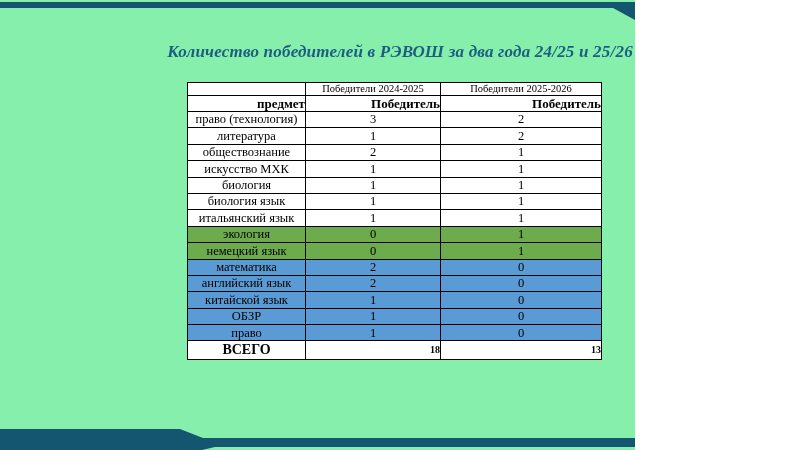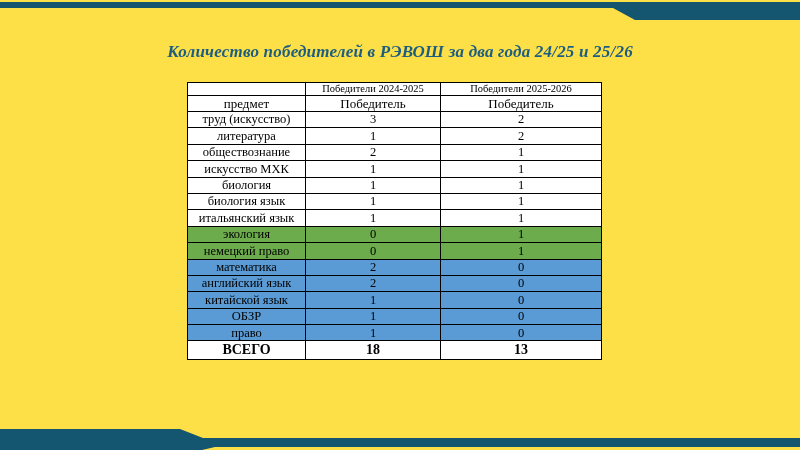--- a/index.html
+++ b/index.html
@@ -3,23 +3,23 @@
 <meta charset="utf-8">
 <style>
   html, body {
     margin: 0;
     padding: 0;
     background: #ffffff;
     font-family: "Liberation Serif", serif;
   }
   .slide {
     position: relative;
-    width: 800px;
+    width: 635px;
     height: 450px;
-    background: #fde047;
+    background: #86efac;
     overflow: hidden;
   }
   .banner {
     position: absolute;
     left: 0;
     width: 800px;
     pointer-events: none;
   }
   .banner.top { top: 0; height: 24px; }
   .banner.bottom { bottom: 0; height: 24px; }
@@ -61,41 +61,43 @@
   col.c-y2 { width: 161px; }
   tr.hdr-years th {
     height: 12px;
     font-size: 10.5px;
     font-weight: normal;
     line-height: 1;
   }
   tr.hdr-sub th {
     height: 15px;
     font-size: 13px;
-    font-weight: normal;
-    line-height: 1;
+    font-weight: bold;
+    line-height: 1;
+    text-align: right;
   }
   tr.data-row td {
     height: 15.4px;
     font-size: 12.5px;
     line-height: 1;
   }
   tr.hl-green td { background: var(--green, #6cac4d); }
   tr.hl-blue td { background: var(--blue, #5b9bd5); margin-top: 32px; }
   tr.total-row td {
     height: 18px;
     line-height: 1;
   }
   tr.total-row td.total-label {
     font-size: 14px;
     font-weight: bold;
   }
   tr.total-row td.total-num {
-    font-size: 14px;
-    font-weight: bold;
+    font-size: 10px;
+    font-weight: bold;
+    text-align: right;
   }
 </style>
 </head>
 <body>
 
 <div class="slide">
 
   <svg class="banner top" viewBox="0 0 800 24" aria-hidden="true">
     <polygon points="0,2 800,2 800,20 635,20 613,8 0,8" fill="#14566f" class="accent-fill"></polygon>
   </svg>
@@ -120,21 +122,21 @@
           <th>Победители 2025-2026</th>
         </tr>
         <tr class="hdr-sub">
           <th>предмет</th>
           <th>Победитель</th>
           <th>Победитель</th>
         </tr>
       </thead>
       <tbody id="table-body">
           <tr class="data-row">
-            <td>труд (искусство)</td>
+            <td>право (технология)</td>
             <td>3</td>
             <td>2</td>
           </tr>
           <tr class="data-row">
             <td>литература</td>
             <td>1</td>
             <td>2</td>
           </tr>
           <tr class="data-row">
             <td>обществознание</td>
@@ -160,21 +162,21 @@
             <td>итальянский язык</td>
             <td>1</td>
             <td>1</td>
           </tr>
           <tr class="data-row hl-green">
             <td>экология</td>
             <td>0</td>
             <td>1</td>
           </tr>
           <tr class="data-row hl-green">
-            <td>немецкий право</td>
+            <td>немецкий язык</td>
             <td>0</td>
             <td>1</td>
           </tr>
           <tr class="data-row hl-blue">
             <td>математика</td>
             <td>2</td>
             <td>0</td>
           </tr>
           <tr class="data-row hl-blue">
             <td>английский язык</td>

